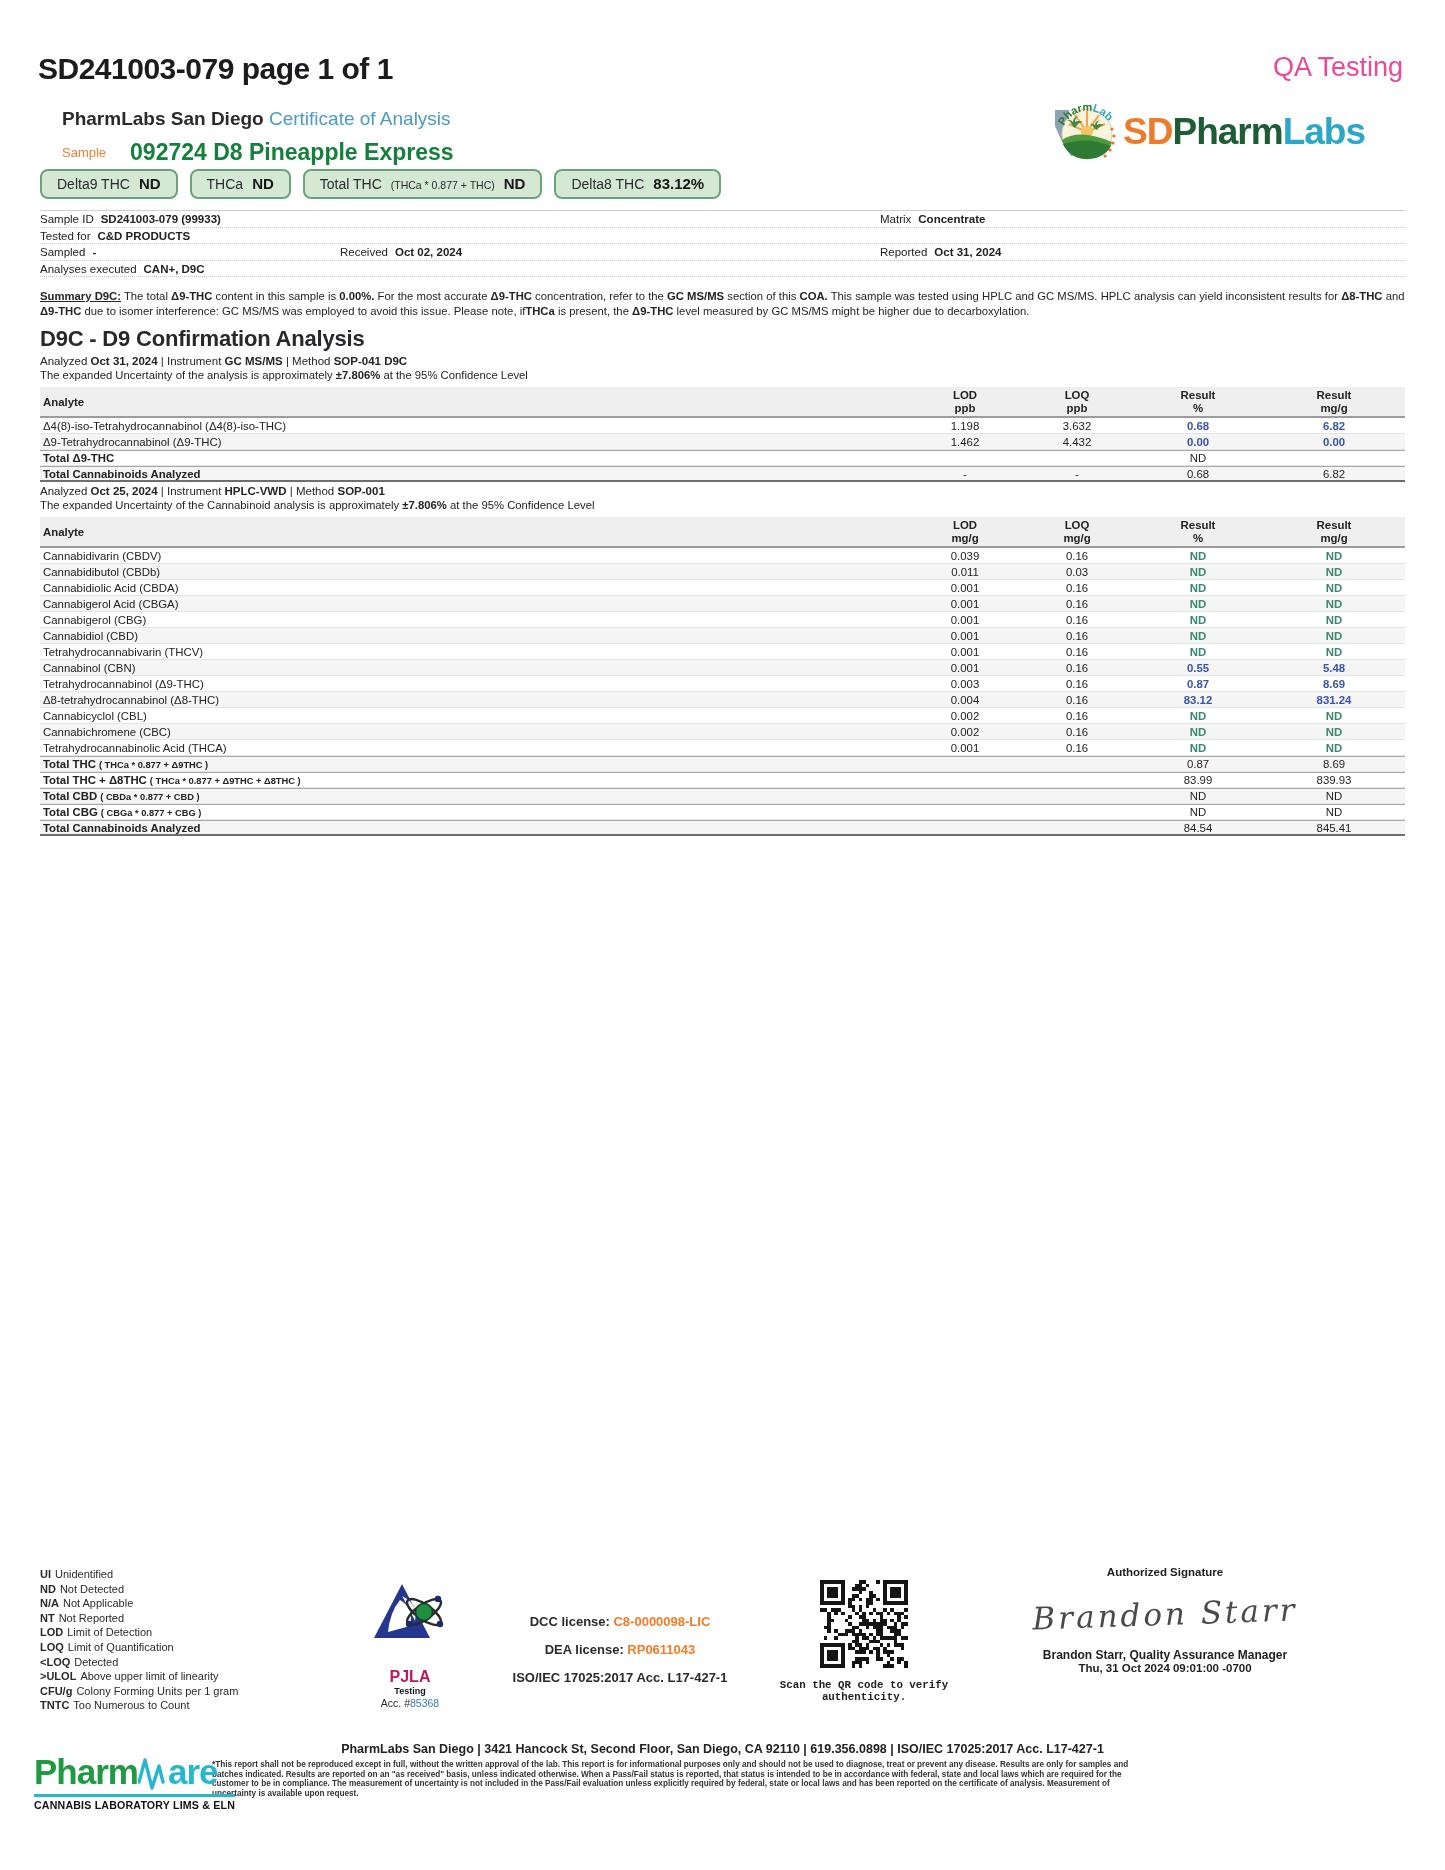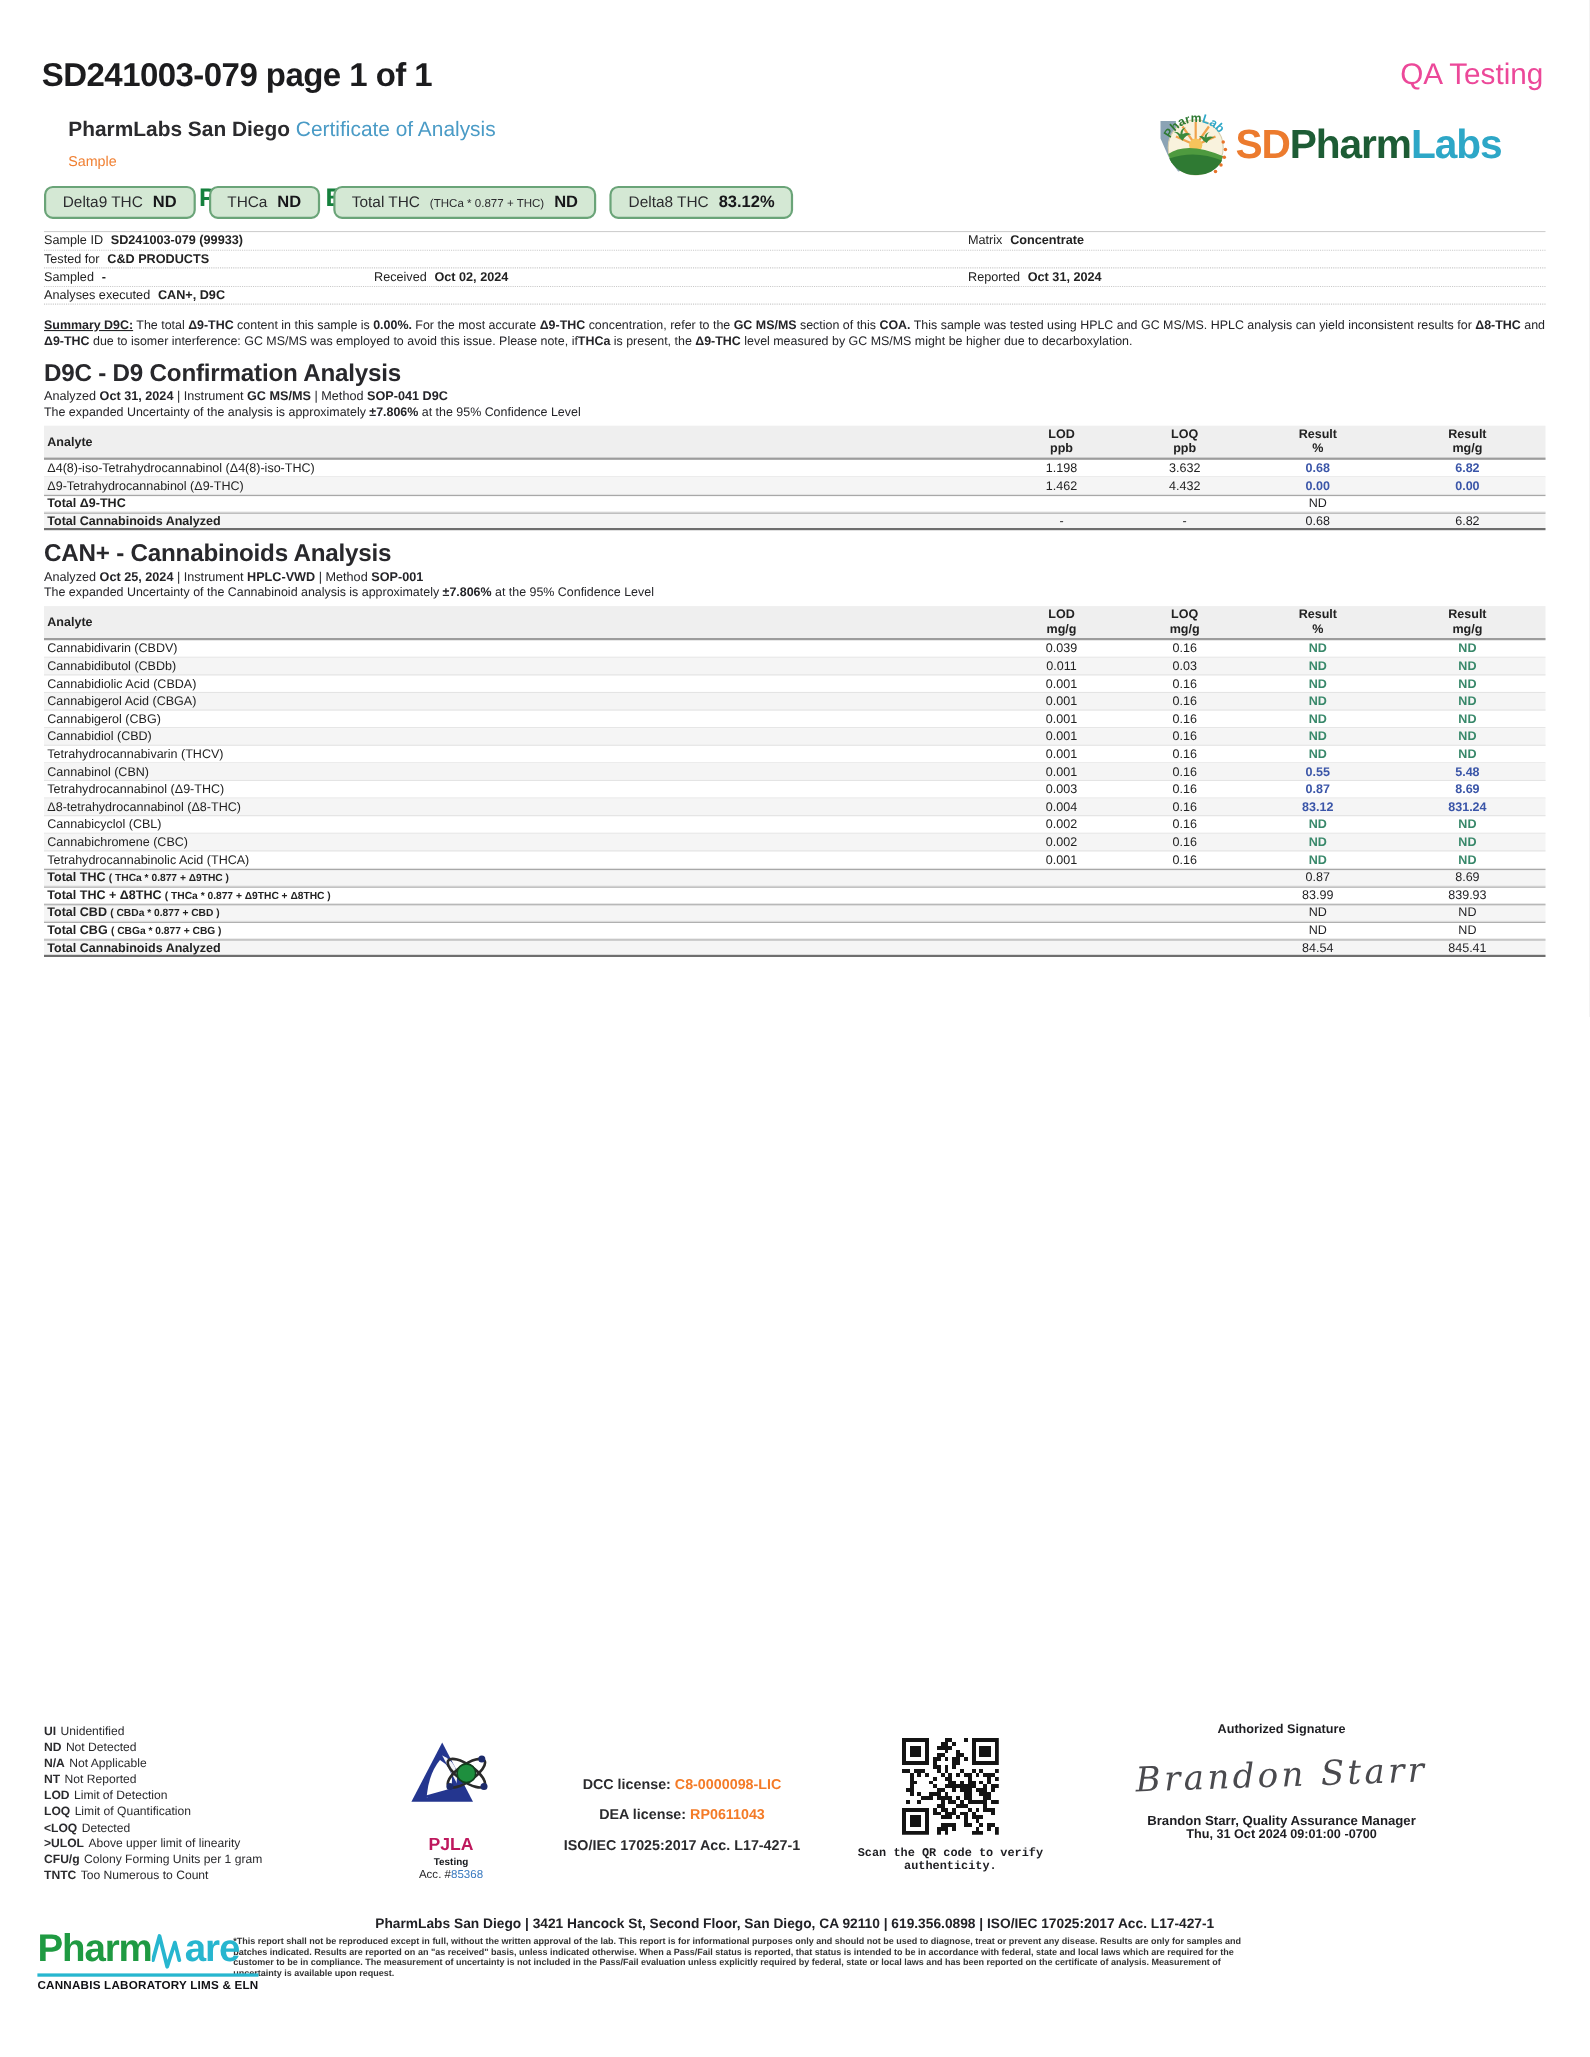--- a/index.html
+++ b/index.html
@@ -16,21 +16,21 @@
   .lab-name { font-weight:700; color:#2b2b2e; }
   .lab-doc { color:#4a9bc6; font-weight:500; }
 
   
   .logo { position:absolute; top:96px; right:80px; display:flex; align-items:center; gap:4px; }
   .logo-word { font-size:37px; font-weight:700; letter-spacing:-1px; }
   .logo-word .sd { color:#ec7b2e; }
   .logo-word .ph { color:#1d5c35; }
   .logo-word .lb { color:#2da7c7; }
 
-  .sample-line { position:absolute; top:139px; left:62px; display:flex; align-items:flex-start; gap:12px;flex-direction:column; }
+  .sample-line { position:absolute; top:139px; left:62px; display:flex; align-items:center; gap:24px; }
   .sample-lbl { color:#f08033; font-size:13px; font-weight:500; }
   .sample-name { font-size:23px; font-weight:700; color:#15803d; }
 
   
   .badges { position:absolute; top:169px; left:40px; display:flex; gap:12px; }
   .badge { display:inline-flex; align-items:baseline; gap:9px; background:#d4e8d4; border:2px solid #6aa478; border-radius:8px; padding:4px 15px 5px; }
   .badge .b-lbl { font-size:14px; color:#2b2b2e; }
   .badge .b-note { font-size:10.5px; color:#2b2b2e; }
   .badge .b-note:empty { display:none; }
   .badge .b-val { font-size:15px; font-weight:700; color:#17171a; }
@@ -254,21 +254,20 @@
           <div class="trow total last">
             <div class="cell-a"><span>Total Cannabinoids Analyzed</span><span class="fm"></span></div>
             <div class="cell-n">-</div>
             <div class="cell-n">-</div>
             <div class="cell-n dk">0.68</div>
             <div class="cell-n dk">6.82</div>
           </div>
         </div>
     </div>
 
-    <h2 class="sec can-gap">CAN+ - Cannabinoids Analysis</h2>
     <div class="meta"><span>Analyzed </span><span class="b">Oct 25, 2024</span><span>   |   Instrument </span><span class="b">HPLC-VWD</span><span>  | Method </span><span class="b">SOP-001</span></div>
     <div class="unc"><span>The expanded Uncertainty of the Cannabinoid analysis is approximately </span><span class="b">±7.806%</span><span> at the 95% Confidence Level</span></div>
 
     <div class="tbl">
       <div class="trow thead">
         <div class="ha">Analyte</div>
         <div class="hc">
             <span>LOD</span>
             <span>mg/g</span>
           </div>

